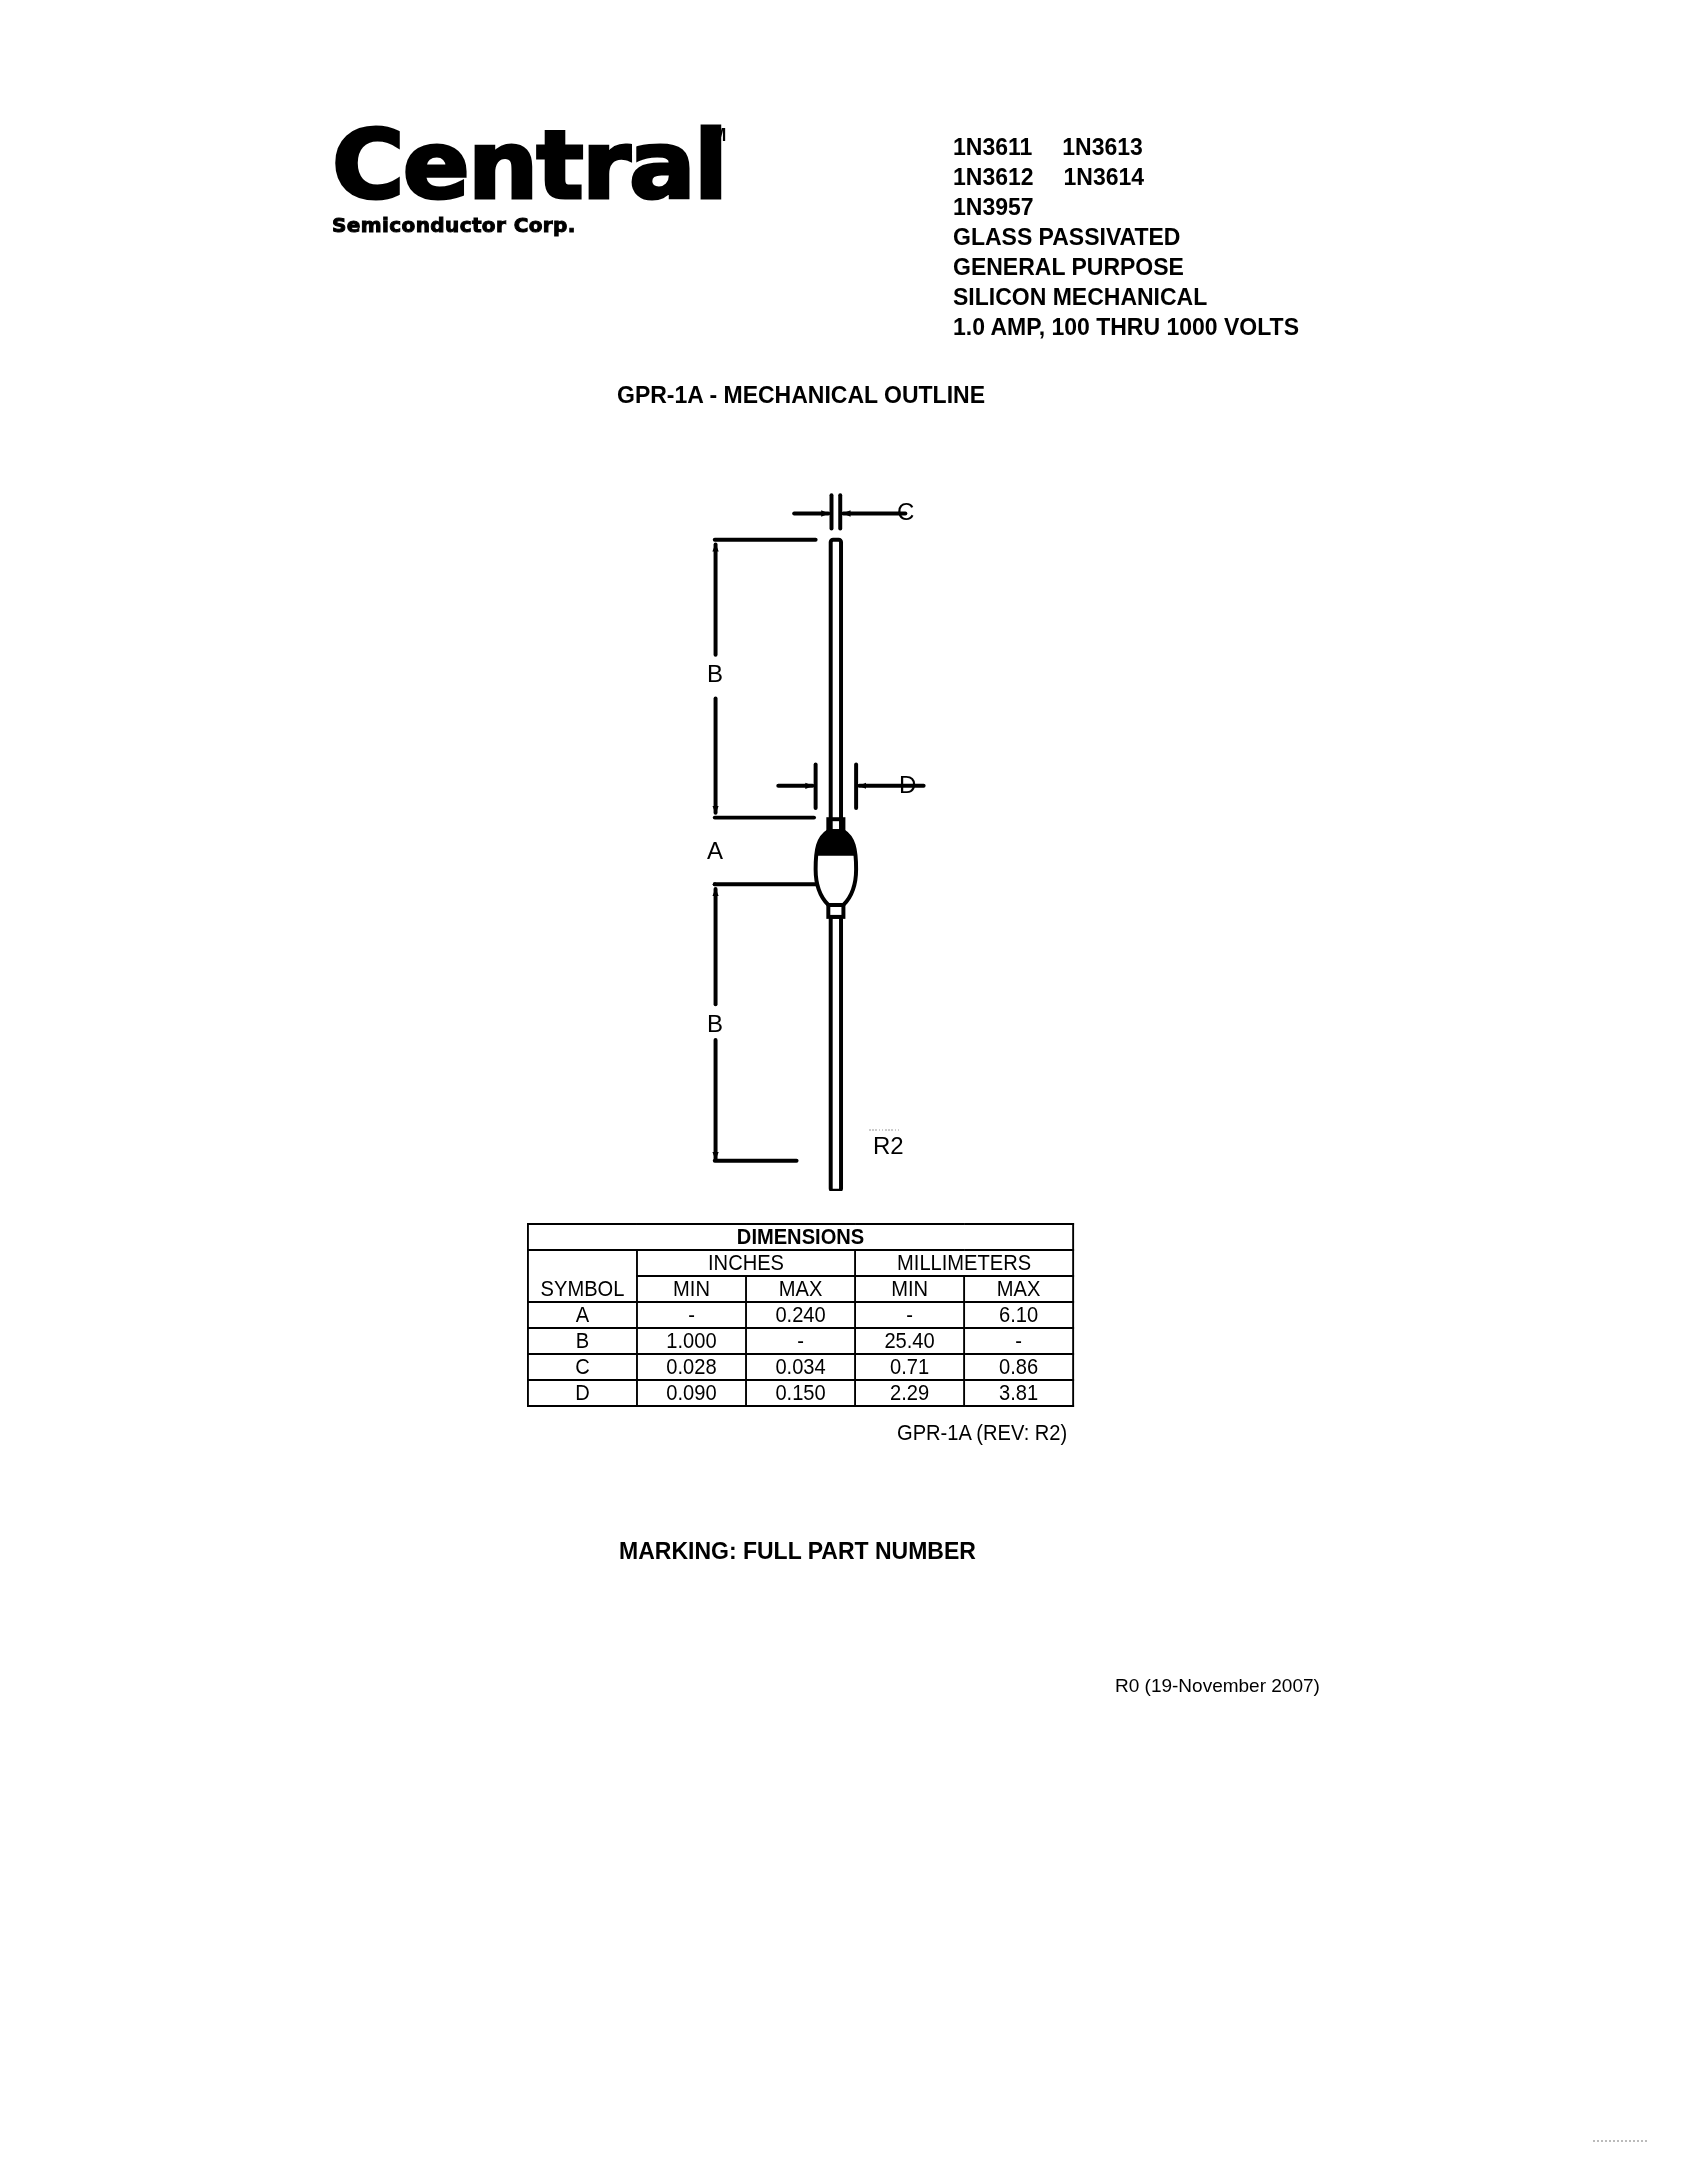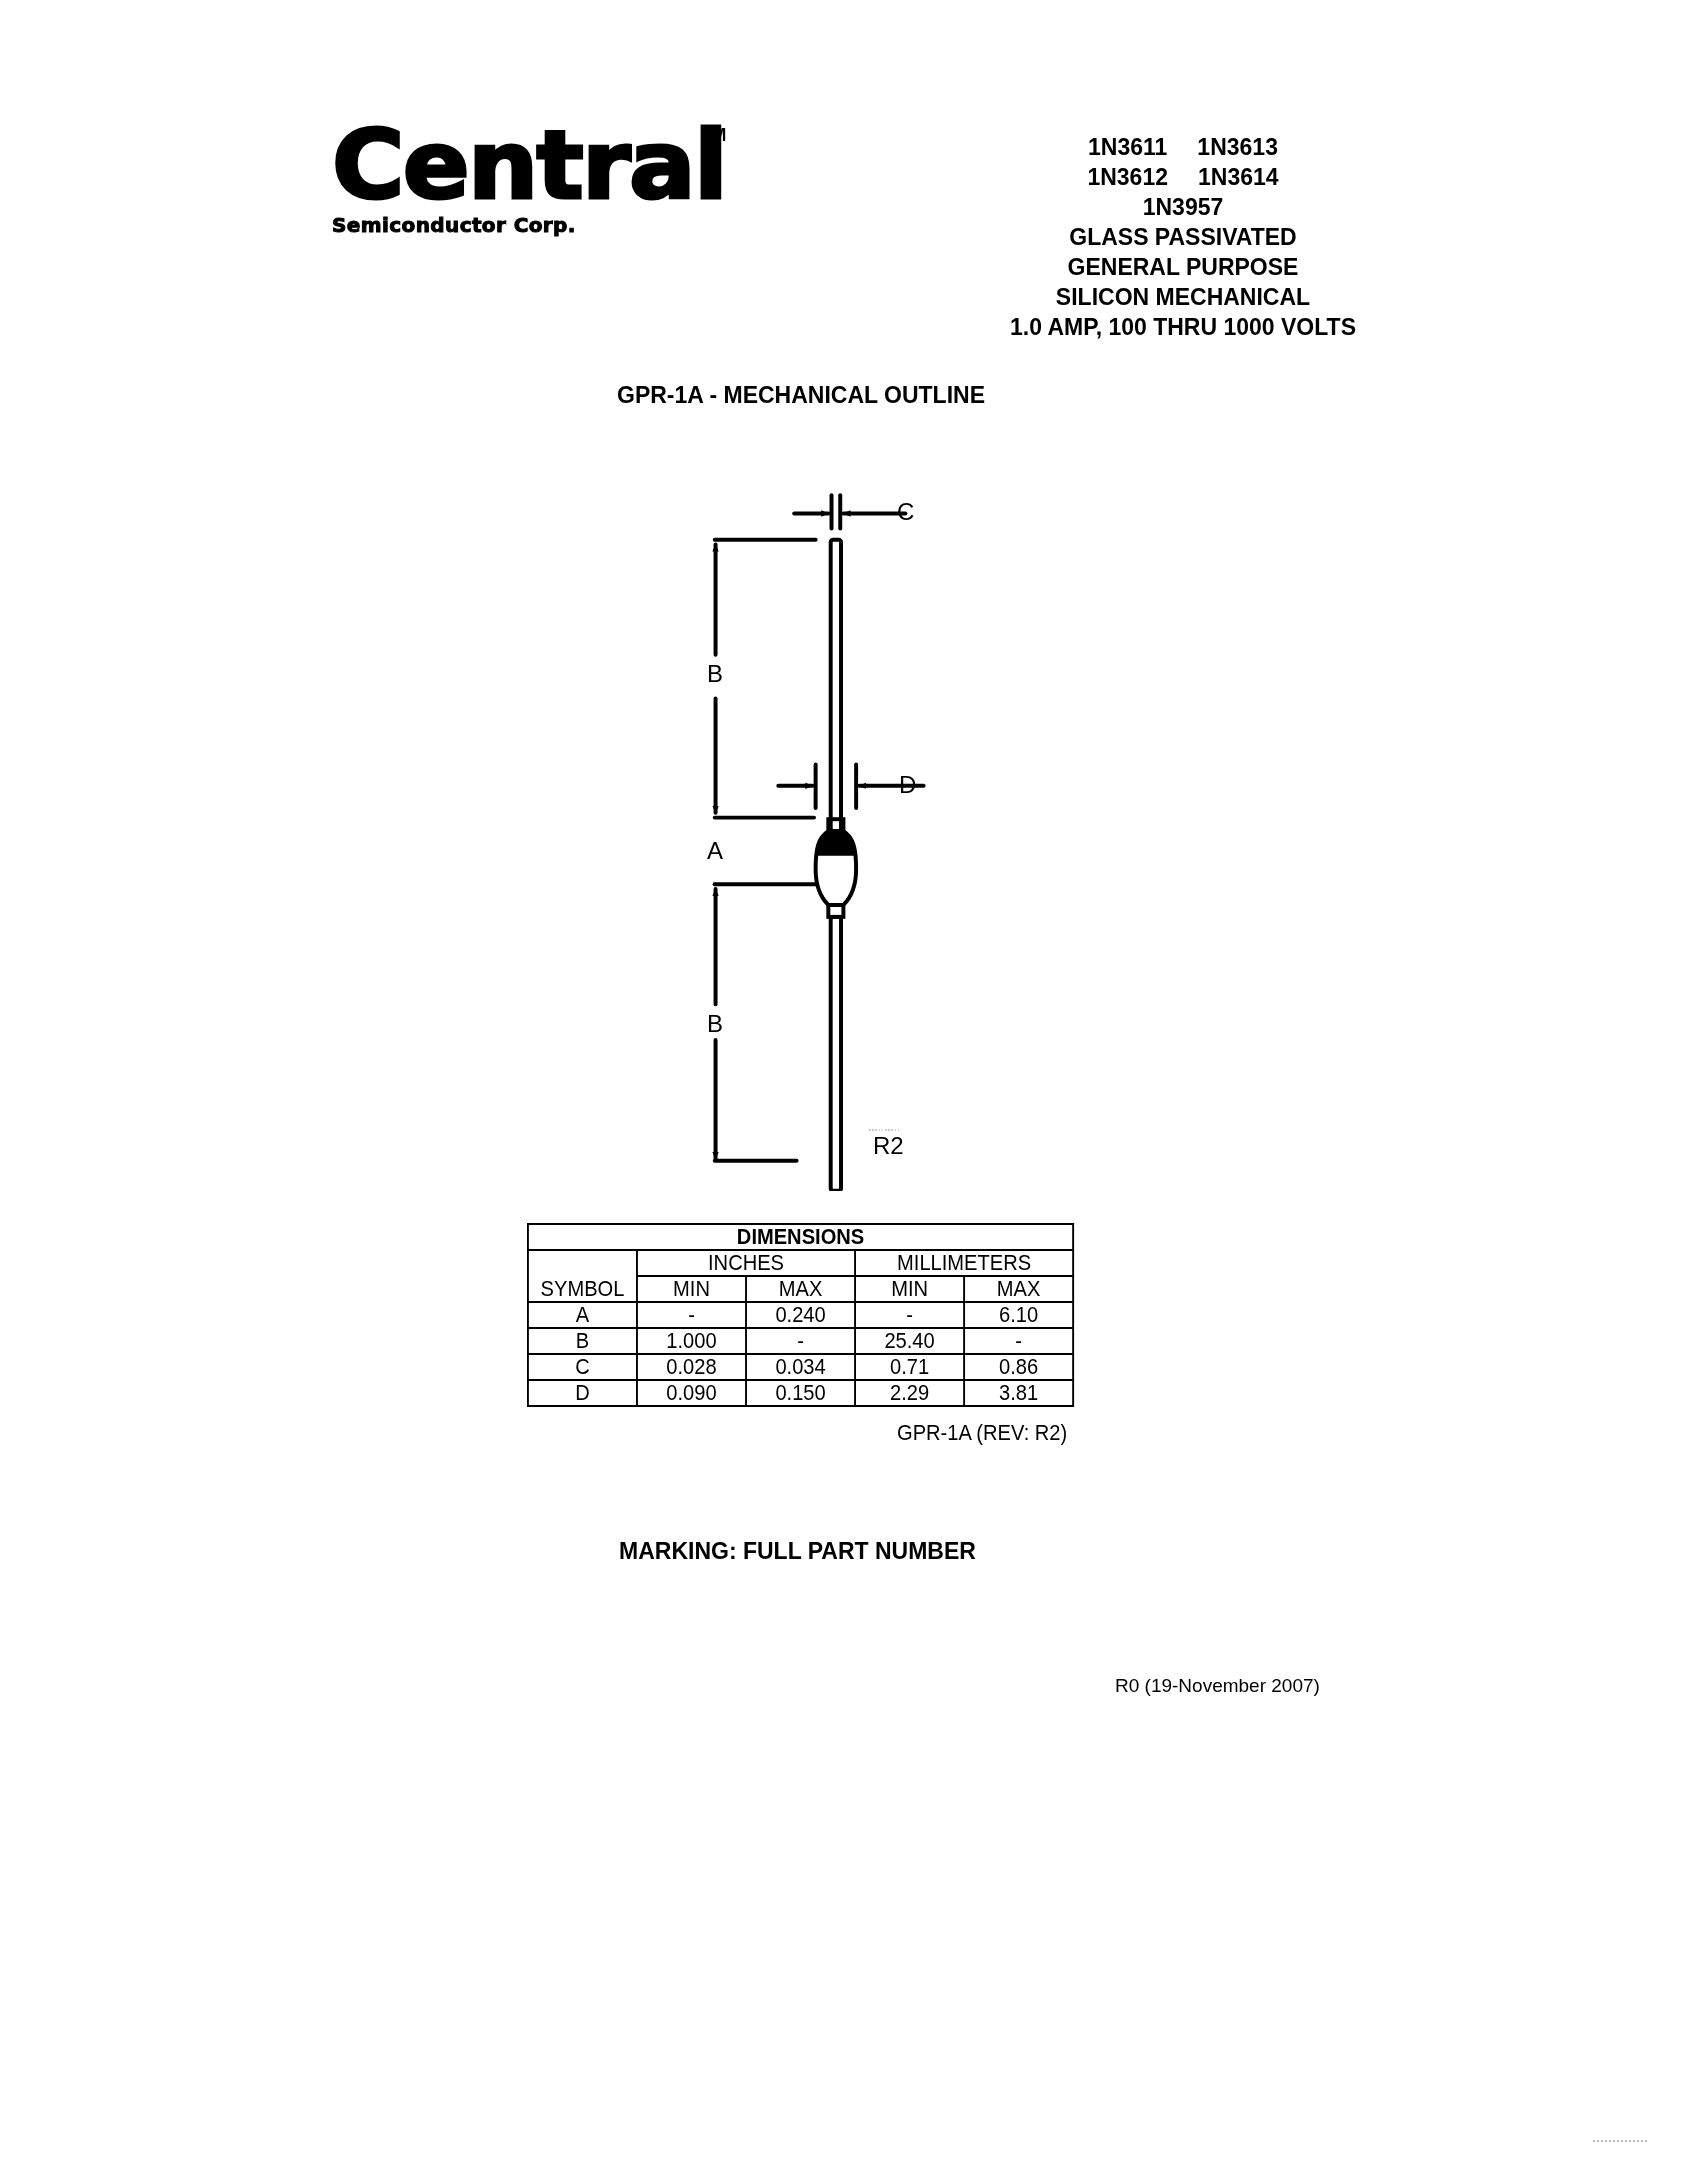--- a/index.html
+++ b/index.html
@@ -9,21 +9,21 @@
   .logo { position: absolute; left: 332px; top: 119px; width: 397px; }
   .logo-main { font-family: "DejaVu Sans", sans-serif; font-weight: 900; font-size: 94px;
                line-height: 1; letter-spacing: -1.6px; transform: scaleX(1.05); transform-origin: left; 
                -webkit-text-stroke: 3.2px #000; }
   .logo-tm { position: absolute; left: 369px; top: 6.4px; font-family: "Liberation Sans", sans-serif;
              font-size: 17.5px; font-weight: bold; }
   .logo-sub { font-family: "DejaVu Sans", sans-serif; font-weight: 700; font-size: 20px;
               line-height: 1; margin-top: 1.6px; -webkit-text-stroke: 1px #000; letter-spacing: 0.4px; }
 
   .header-right { position: absolute; left: 953px; top: 132px; width: 460px;
-                  text-align: center; font-weight: bold; font-size: 23px; line-height: 30px; }
+                  text-align: left; font-weight: bold; font-size: 23px; line-height: 30px; }
   .header-right .parts span { display: inline-block; }
   .header-right .parts .gap { width: 30px; }
 
   .section-title { position: absolute; font-weight: bold; font-size: 23px; }
 
   .diagram { position: absolute; left: 683px; top: 476px; width: 270px; height: 715px; }
   .label { position: absolute; font-size: 24px; font-family: "Liberation Sans", sans-serif; }
 
   .dim-table { position: absolute; left: 527px; top: 1223px; border-collapse: collapse;
                font-family: "Liberation Sans", sans-serif; font-size: 21.4px; transform: scaleX(0.94);

